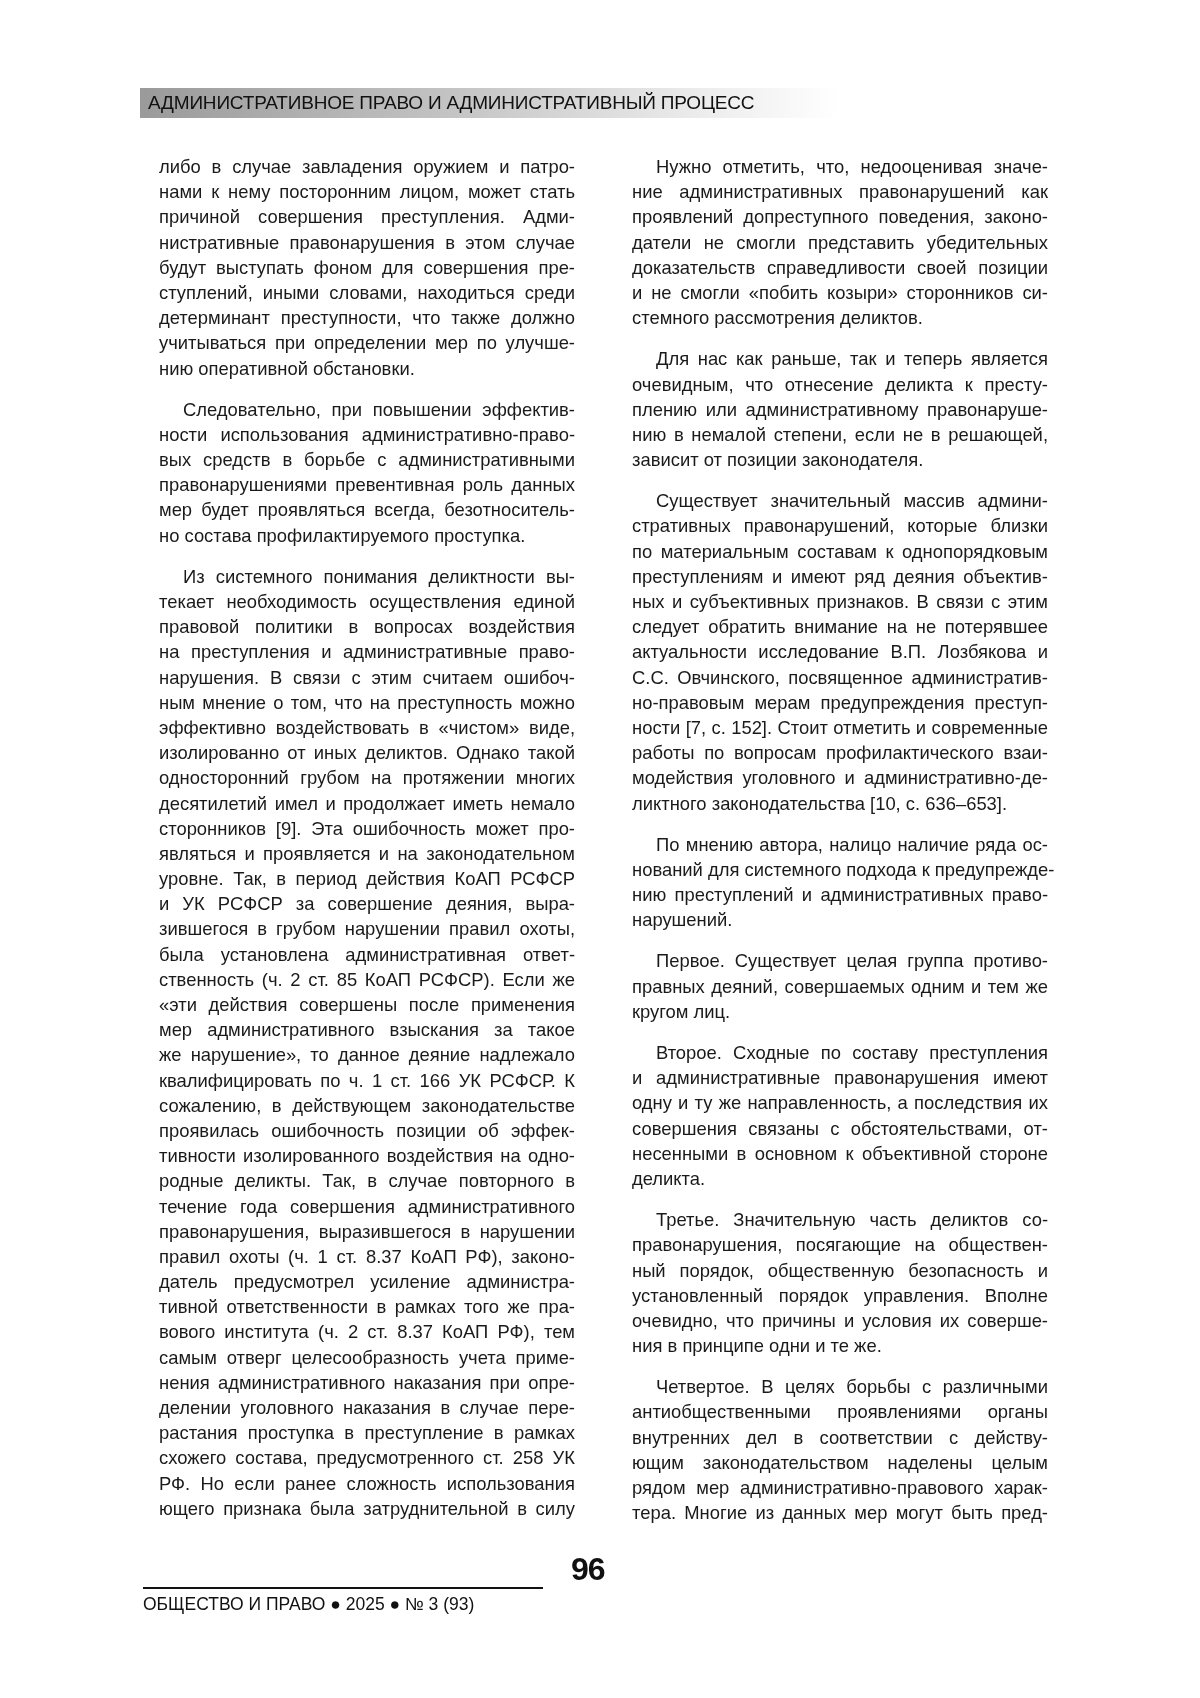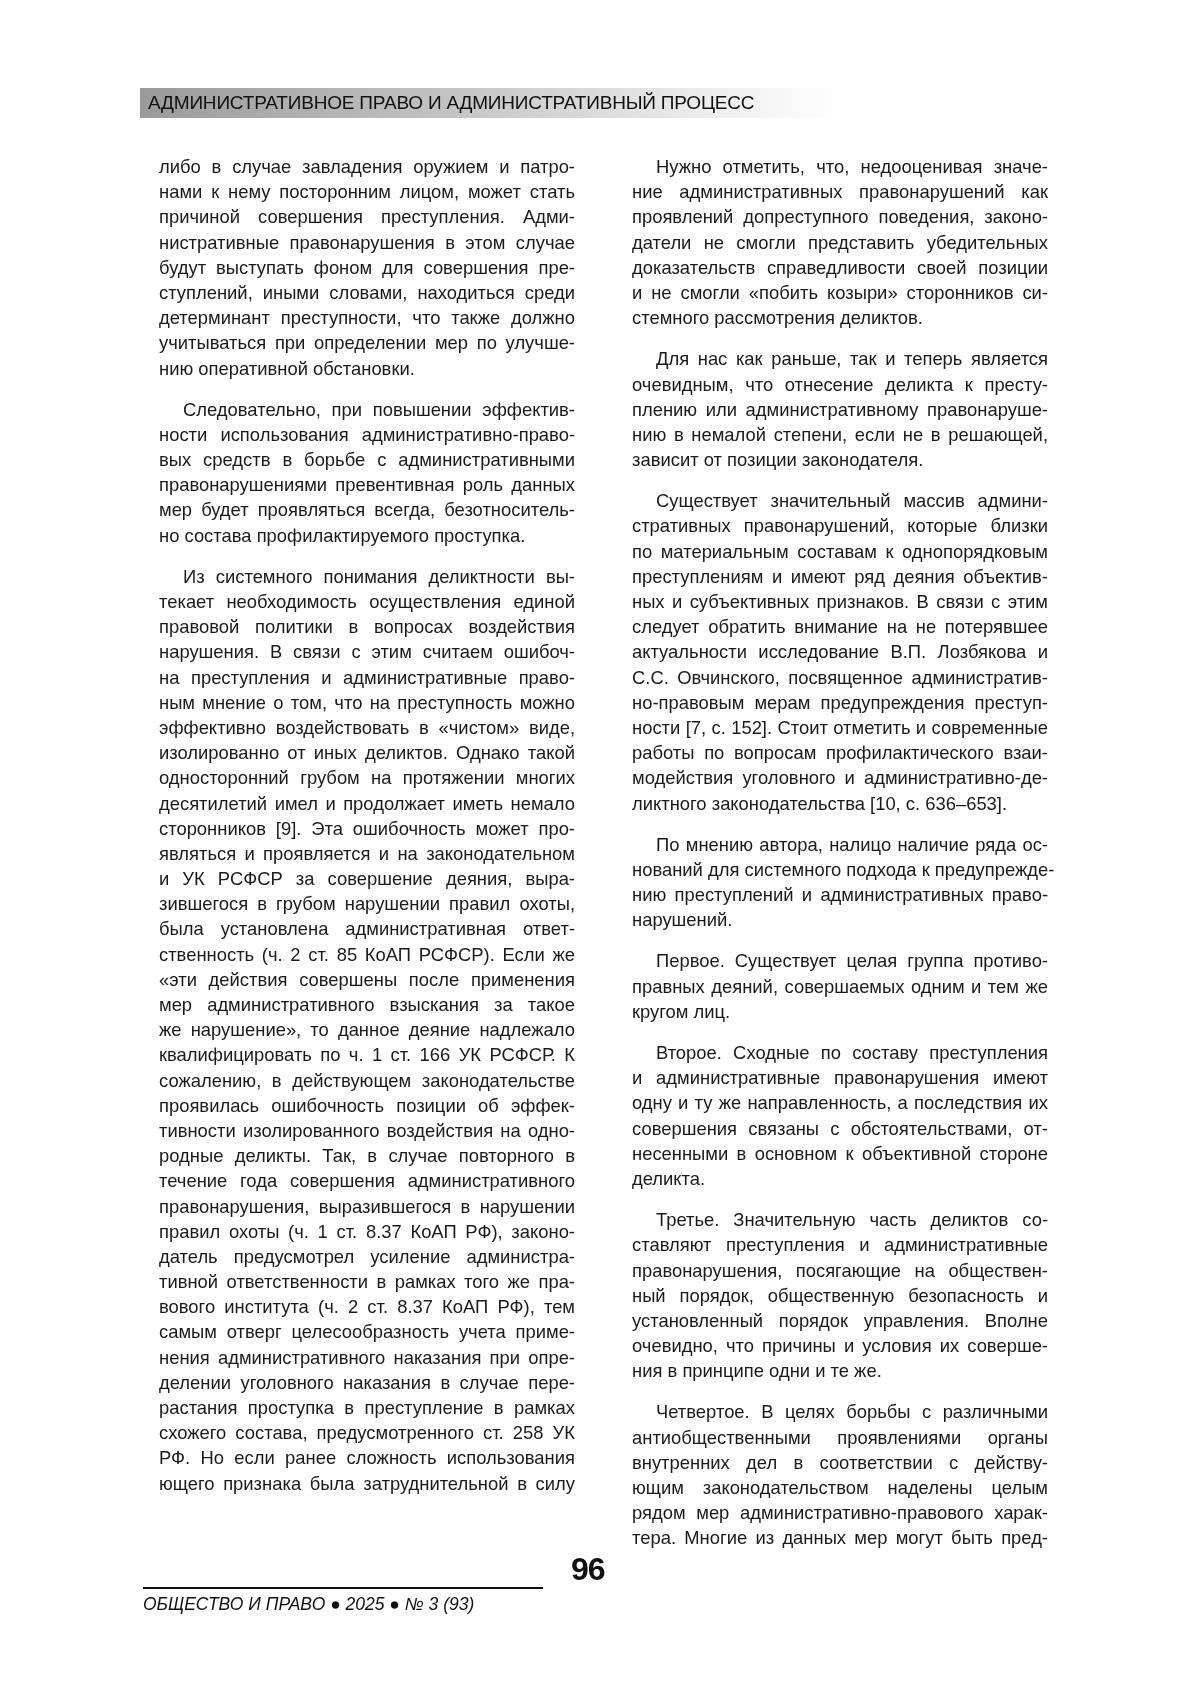--- a/index.html
+++ b/index.html
@@ -32,21 +32,21 @@
     .line.indent { padding-left: 24px; }
     .footer-rule {
       position: absolute; left: 143px; top: 1587px; width: 400px; height: 2px; background: #111;
     }
     .page-number {
       position: absolute; left: 571px; top: 1544px;
       font-size: 32px; font-weight: bold; letter-spacing: -1px; color: #111; line-height: 50px;
     }
     .footer-journal {
       position: absolute; left: 143px; top: 1592px;
-      font-size: 17.5px; color: #111; white-space: nowrap; line-height: 24px; font-style: italic;
+      font-size: 17.5px; color: #111; white-space: nowrap; line-height: 24px;
     }
   </style>
 </head>
 <body>
 
 <div class="header-bar"></div>
 <div class="header-title">АДМИНИСТРАТИВНОЕ ПРАВО И АДМИНИСТРАТИВНЫЙ ПРОЦЕСС</div>
 
 <div class="column col-left" id="col-left">
     <div class="para">
@@ -65,29 +65,30 @@
       <span class="line">ности использования административно-право-</span>
       <span class="line">вых средств в борьбе с административными</span>
       <span class="line">правонарушениями превентивная роль данных</span>
       <span class="line">мер будет проявляться всегда, безотноситель-</span>
       <span class="line last">но состава профилактируемого проступка.</span>
     </div>
     <div class="para">
       <span class="line indent">Из системного понимания деликтности вы-</span>
       <span class="line">текает необходимость осуществления единой</span>
       <span class="line">правовой политики в вопросах воздействия</span>
+      <span class="line">на преступления и административные право-</span>
       <span class="line">нарушения. В связи с этим считаем ошибоч-</span>
-      <span class="line">на преступления и административные право-</span>
       <span class="line">ным мнение о том, что на преступность можно</span>
       <span class="line">эффективно воздействовать в «чистом» виде,</span>
       <span class="line">изолированно от иных деликтов. Однако такой</span>
       <span class="line">односторонний грубом на протяжении многих</span>
       <span class="line">десятилетий имел и продолжает иметь немало</span>
       <span class="line">сторонников [9]. Эта ошибочность может про-</span>
       <span class="line">являться и проявляется и на законодательном</span>
+      <span class="line">уровне. Так, в период действия КоАП РСФСР</span>
       <span class="line">и УК РСФСР за совершение деяния, выра-</span>
       <span class="line">зившегося в грубом нарушении правил охоты,</span>
       <span class="line">была установлена административная ответ-</span>
       <span class="line">ственность (ч. 2 ст. 85 КоАП РСФСР). Если же</span>
       <span class="line">«эти действия совершены после применения</span>
       <span class="line">мер административного взыскания за такое</span>
       <span class="line">же нарушение», то данное деяние надлежало</span>
       <span class="line">квалифицировать по ч. 1 ст. 166 УК РСФСР. К</span>
       <span class="line">сожалению, в действующем законодательстве</span>
       <span class="line">проявилась ошибочность позиции об эффек-</span>
@@ -154,21 +155,20 @@
     <div class="para">
       <span class="line indent">Второе. Сходные по составу преступления</span>
       <span class="line">и административные правонарушения имеют</span>
       <span class="line">одну и ту же направленность, а последствия их</span>
       <span class="line">совершения связаны с обстоятельствами, от-</span>
       <span class="line">несенными в основном к объективной стороне</span>
       <span class="line last">деликта.</span>
     </div>
     <div class="para">
       <span class="line indent">Третье. Значительную часть деликтов со-</span>
-      <span class="line">ставляют преступления и административные</span>
       <span class="line">правонарушения, посягающие на обществен-</span>
       <span class="line">ный порядок, общественную безопасность и</span>
       <span class="line">установленный порядок управления. Вполне</span>
       <span class="line">очевидно, что причины и условия их соверше-</span>
       <span class="line last">ния в принципе одни и те же.</span>
     </div>
     <div class="para">
       <span class="line indent">Четвертое. В целях борьбы с различными</span>
       <span class="line">антиобщественными проявлениями органы</span>
       <span class="line">внутренних дел в соответствии с действу-</span>

